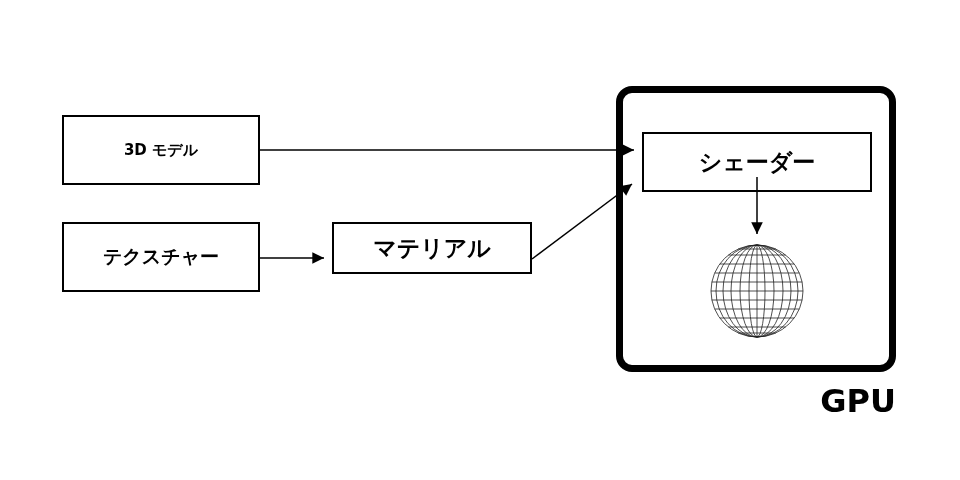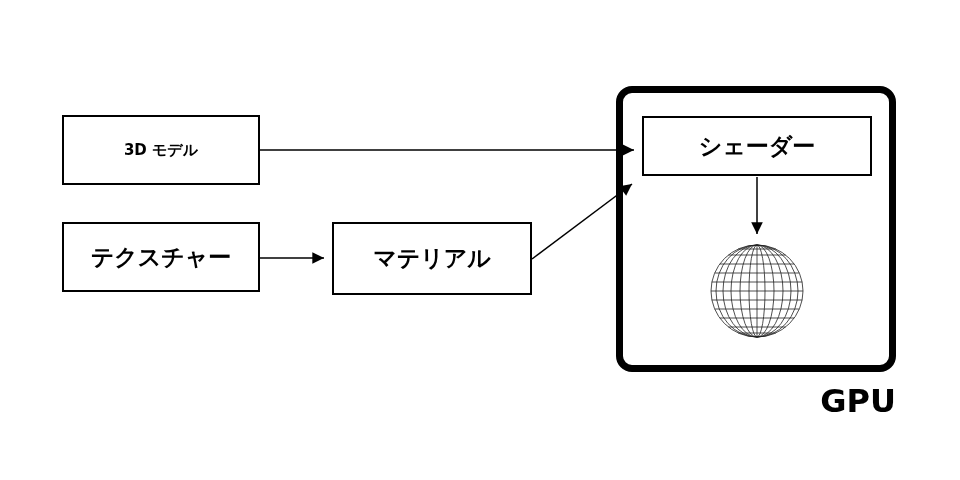--- a/index.html
+++ b/index.html
@@ -29,32 +29,32 @@
     border: 2px solid #000000;
     display: flex;
     flex-direction: row;
     align-items: center;
     justify-content: center;
     font-weight: bold;
     text-align: left;
     z-index: 5;
   }
   .model    { left: 62px;  top: 115px; width: 198px; height: 70px; font-size: 15px; line-height: 1.4; }
-  .texture  { left: 62px;  top: 222px; width: 198px; height: 70px; font-size: 23px; }
-  .material { left: 332px; top: 222px; width: 200px; height: 73px; font-size: 23px; }
+  .texture  { left: 62px;  top: 222px; width: 198px; height: 70px; font-size: 19px; }
+  .material { left: 332px; top: 222px; width: 200px; height: 52px; font-size: 23px; }
   .gpu-frame {
     position: absolute;
     left: 616px; top: 86px;
     width: 280px; height: 286px;
     border: 7px solid #000000;
     border-radius: 16px;
     background: #ffffff;
     z-index: 3;
   }
-  .shader   { left: 642px; top: 116px; width: 230px; height: 60px; font-size: 23px; }
+  .shader   { left: 642px; top: 132px; width: 230px; height: 60px; font-size: 23px; }
   .gpu-label {
     position: absolute;
     left: 616px; top: 382px;
     width: 280px;
     text-align: right;
     font-size: 32px;
     font-weight: bold;
     z-index: 5;
   }
   .sphere {

